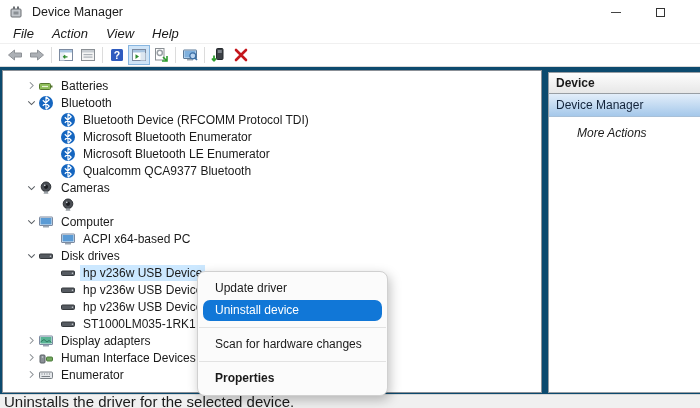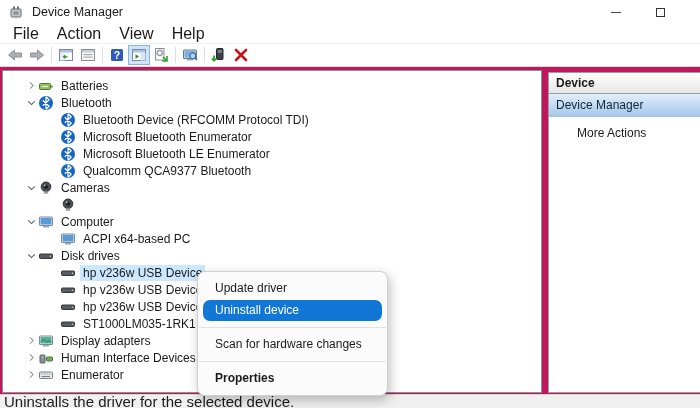--- a/index.html
+++ b/index.html
@@ -10,43 +10,43 @@
   .titlebar { height:24px; display:flex; align-items:center; padding-left:8px; background:#fff; }
   .app-icon { width:16px; height:16px; display:inline-block; }
   .title-text { margin-left:8px; font-size:12.5px; }
   .win-controls { margin-left:auto; display:flex; padding-right:18px; }
   .win-btn { width:44px; height:24px; display:flex; align-items:center; justify-content:center; }
   .min-glyph { width:10px; border-top:1.5px solid #444; display:inline-block; }
   .max-glyph { width:9px; height:9px; border:1.2px solid #333; display:inline-block; }
 
   
   .menubar { height:20px; display:flex; align-items:center; padding-left:4px; border-bottom:1px solid #f0f0f0; }
-  .menu-item { padding:2px 9px; font-size:16px; }
+  .menu-item { padding:2px 9px; font-size:13px;font-style:italic; }
 
   
   .toolbar { height:23px; display:flex; align-items:center; padding-left:4px; border-bottom:1px solid #d9d9d9; }
   .tbtn { width:22px; height:20px; display:flex; align-items:center; justify-content:center; border:1px solid transparent; }
   .tbtn.active { background:#cfe4f7; border:1px solid #88b6e0; }
   .tbtn svg { display:block; }
   .tsep { width:1px; height:16px; background:#dcdcdc; margin:0 3px; }
 
   
-  .main { position:absolute; top:67px; bottom:14px; left:0; right:0; display:flex; background:#be185d; }
+  .main { position:absolute; top:67px; bottom:14px; left:0; right:0; display:flex; background:#0c4a6e; }
   .tree-panel { flex:1; margin:3px 0 1px 2px; border:1px solid #8b9097; background:#fff; overflow:hidden; padding-top:6px; }
   .tree-row { height:17px; display:flex; align-items:center; white-space:nowrap; }
   .tree-row .chev { width:13px; height:16px; display:inline-flex; align-items:center; justify-content:center; flex:none; }
   .tree-row .icon { width:16px; height:16px; margin-right:4px; flex:none; display:inline-flex; }
   .tree-row .lbl { padding:1px 3px; }
   .tree-row.selected .lbl { background:#cce8ff; }
 
   
   .actions-panel { width:152px; margin:5px 0 1px 6px; border:1px solid #989ea4; border-right:none; background:#fff; }
   .actions-header { height:21px; line-height:20px; font-weight:bold; padding-left:7px; background:linear-gradient(#fdfdfd,#e7e7e7); border-bottom:1px solid #989ea4; }
   .dm-row { height:23px; line-height:23px; padding-left:7px; background:linear-gradient(#e3eefa,#a5c8ea); border-bottom:1px solid #a8c0d8; color:#13233a; }
-  .more-actions { padding:9px 8px 0 28px; }
+  .more-actions { padding:9px 8px 0 28px;font-style:italic; }
 
   
   .context-menu { position:absolute; left:197px; top:271px; width:191px; background:#fbfbfb; border:1px solid #d0d0d0; border-radius:8px; box-shadow:2px 4px 12px rgba(0,0,0,.25); padding:5px 0; z-index:10; }
   .cm-item { height:21px; line-height:21px; padding:0 12px; margin:1px 5px; border-radius:3px; }
   .cm-item.highlighted { background:#1177d7; color:#ffffff;border-radius:7px; }
   .cm-item.bold { font-weight:bold; }
   .cm-sep { height:1px; background:#e2e2e2; margin:6px 1px; }
 
   
   .statusbar { position:absolute; left:0; right:0; bottom:0; height:14px; background:#f0f0f0; border-top:1px solid #d7d7d7; font-size:15px; padding-left:4px; line-height:13px; }

